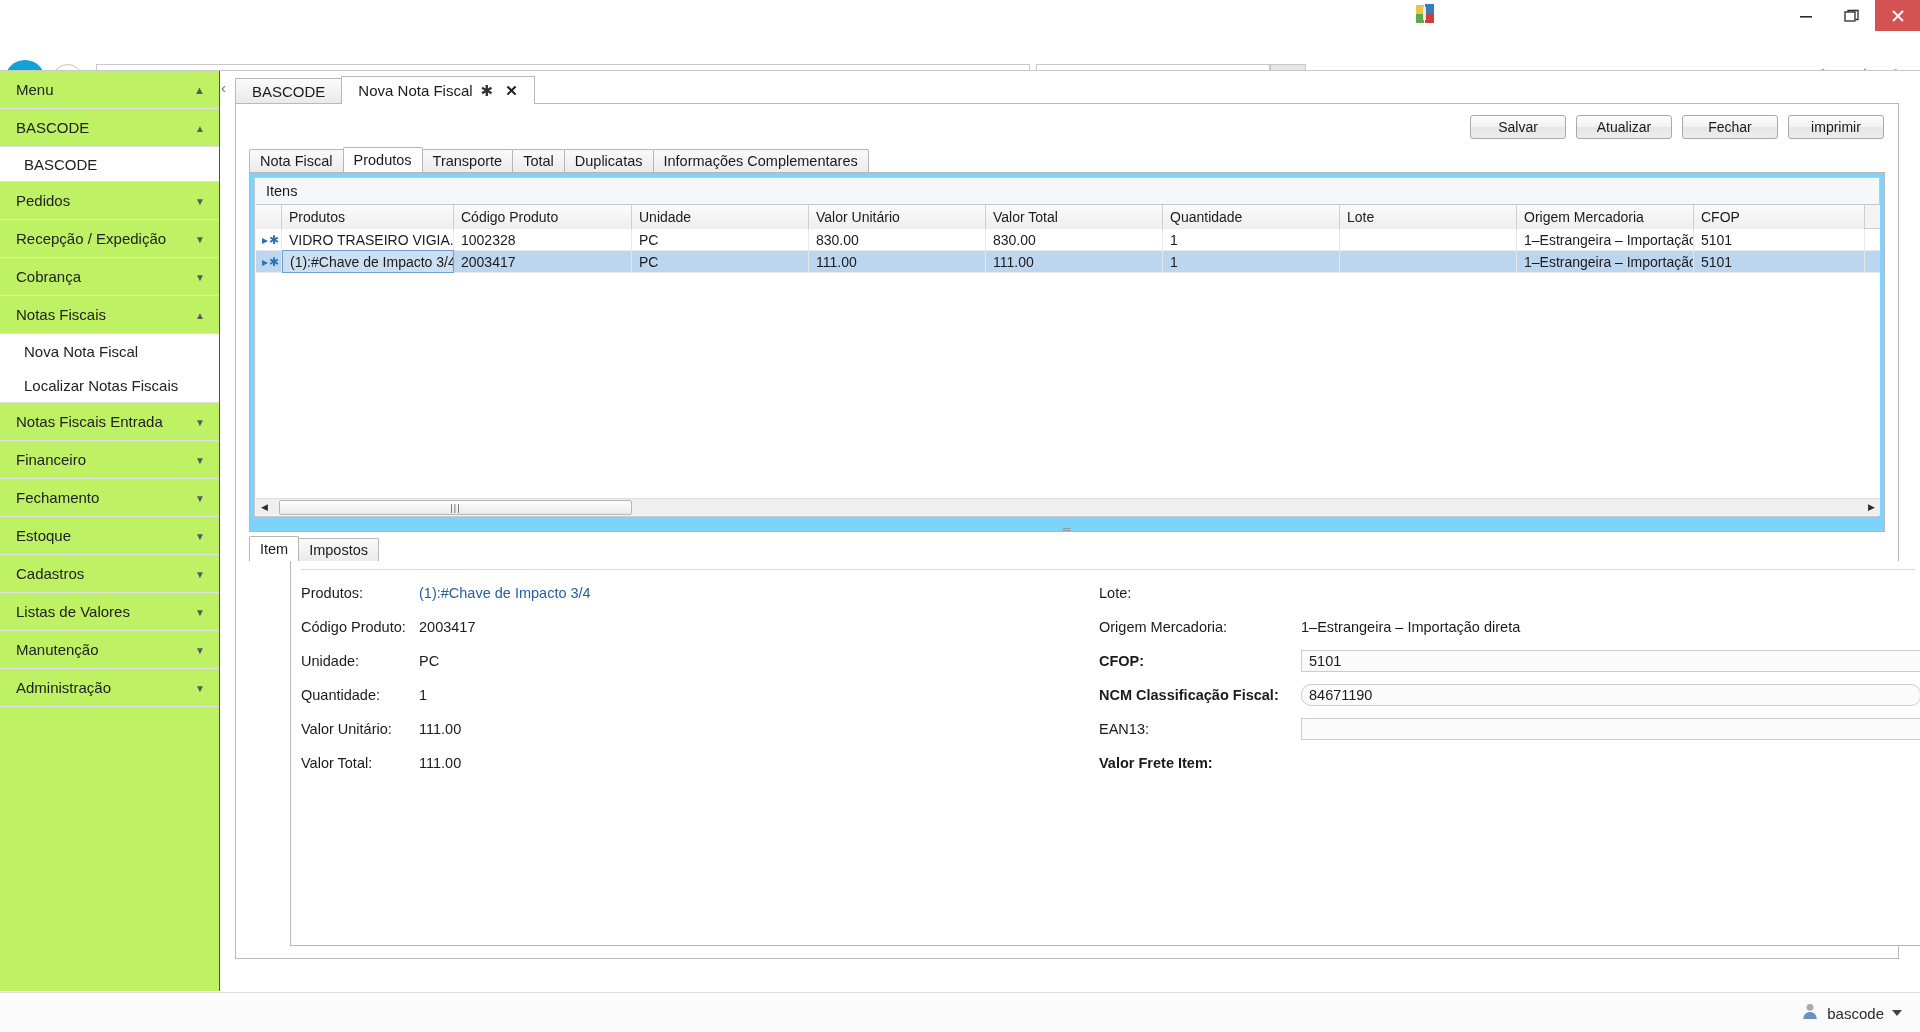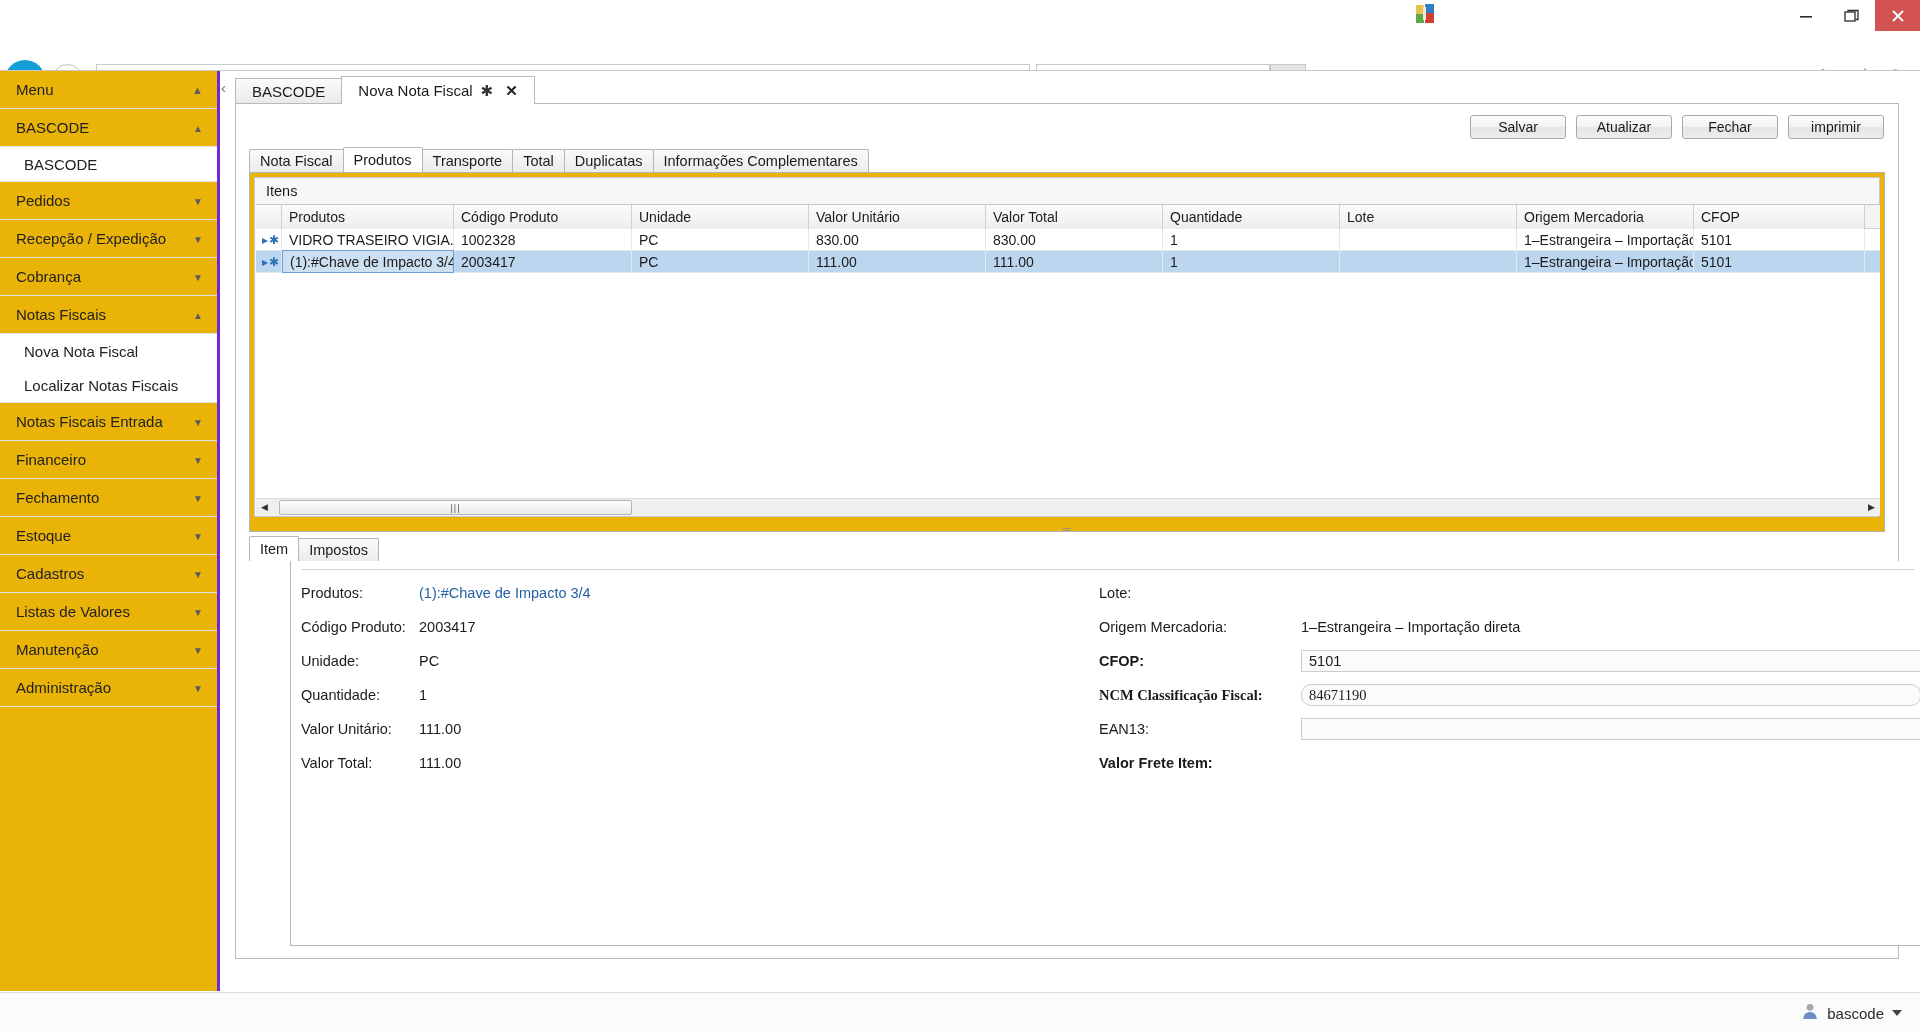--- a/index.html
+++ b/index.html
@@ -84,21 +84,21 @@
 
   
   #page {
     position: absolute; top: 71px; left: 0; width: 1920px; height: 961px;
     background: #ffffff;
   }
 
   
   #sidebar {
     position: absolute; left: 0; top: 0; width: 220px; height: 920px;
-    background: #eab308; border-right: 3px solid #6d28d9;
+    background: #bef264; border-right: 1px solid #6d28d9;
   }
   .side-row {
     position: relative; height: 38px; display: flex; align-items: center;
     border-bottom: 1px solid #dde1e4; padding-left: 16px;
     font-size: 15px; color: #222;
   }
   .side-row .caret {
     position: absolute; right: 14px; top: 50%; transform: translateY(-50%);
     color: #5a5a5a; font-size: 11px;
   }
@@ -165,21 +165,21 @@
   .itab {
     height: 23px; padding: 0 10px; display:flex; align-items:center;
     font-size: 14.5px; color: #1b1b1b;
     border: 1px solid #b6b6b6; border-bottom: none;
     background: linear-gradient(to bottom,#fafafa,#ebebeb);
     margin-right: -1px; border-radius: 2px 2px 0 0;
   }
   .itab.active { background: #ffffff; height: 25px; z-index: 3; position: relative; }
   #inner-tab-panel {
     position: absolute; left: 13px; top: 68px; width: 1636px; height: 360px;
-    border: 1px solid #b6b6b6; background: #eab308;
+    border: 1px solid #b6b6b6; background: #7dd3fc;
   }
 
   
   #itens-box {
     position: absolute; left: 4px; top: 4px; width: 1626px; height: 340px;
     border: 1px solid #c4c8cc; background: #f6f7f9;
   }
   #itens-label {
     position: absolute; left: 11px; top: 5px; font-size: 14.5px; color: #1b1b1b;
   }
@@ -598,21 +598,21 @@
               <span class="fv"></span>
             </div>
             <div class="field-row" style="left: 808px; top: 56px; width: 822px;">
               <span class="fl" style="width: 202px;">Origem Mercadoria:</span>
               <span class="fv">1–Estrangeira – Importação direta</span>
             </div>
             <div class="field-row" style="left: 808px; top: 90px; width: 822px;">
               <span class="fl bold" style="width: 202px;">CFOP:</span>
               <span class="finput" style="width: 620px;">5101</span>
             </div>
-            <div class="field-row" style="left: 808px; top: 124px; width: 822px; font-family: Liberation Serif, serif;">
+            <div class="field-row" style="left: 808px; top: 124px; width: 822px;">
               <span class="fl bold" style="width: 202px;">NCM Classificação Fiscal:</span>
               <span class="finput" style="width: 620px; border-radius: 10px;">84671190</span>
             </div>
             <div class="field-row" style="left: 808px; top: 158px; width: 822px;">
               <span class="fl" style="width: 202px;">EAN13:</span>
               <span class="finput" style="width: 620px;"></span>
             </div>
             <div class="field-row" style="left: 808px; top: 192px; width: 822px;">
               <span class="fl bold" style="width: 202px;">Valor Frete Item:</span>
             </div>

